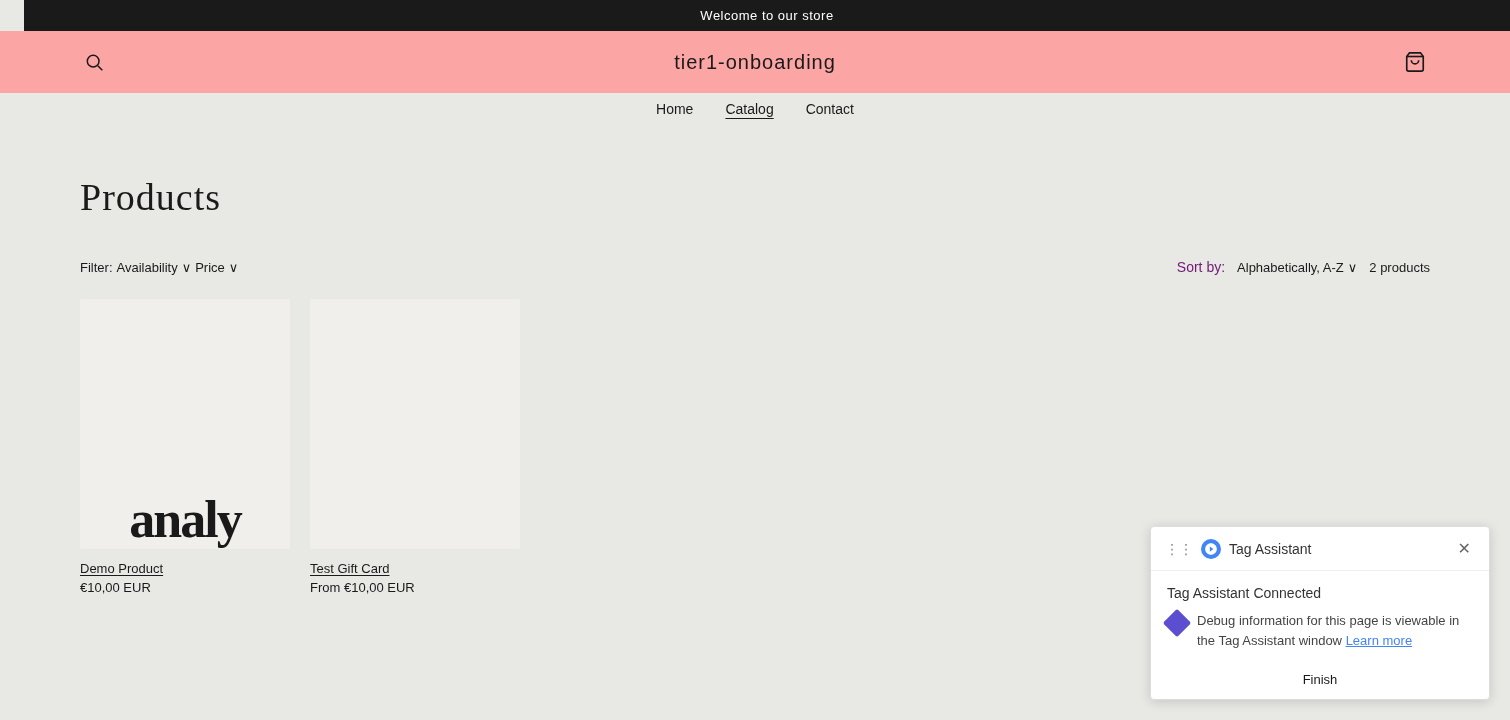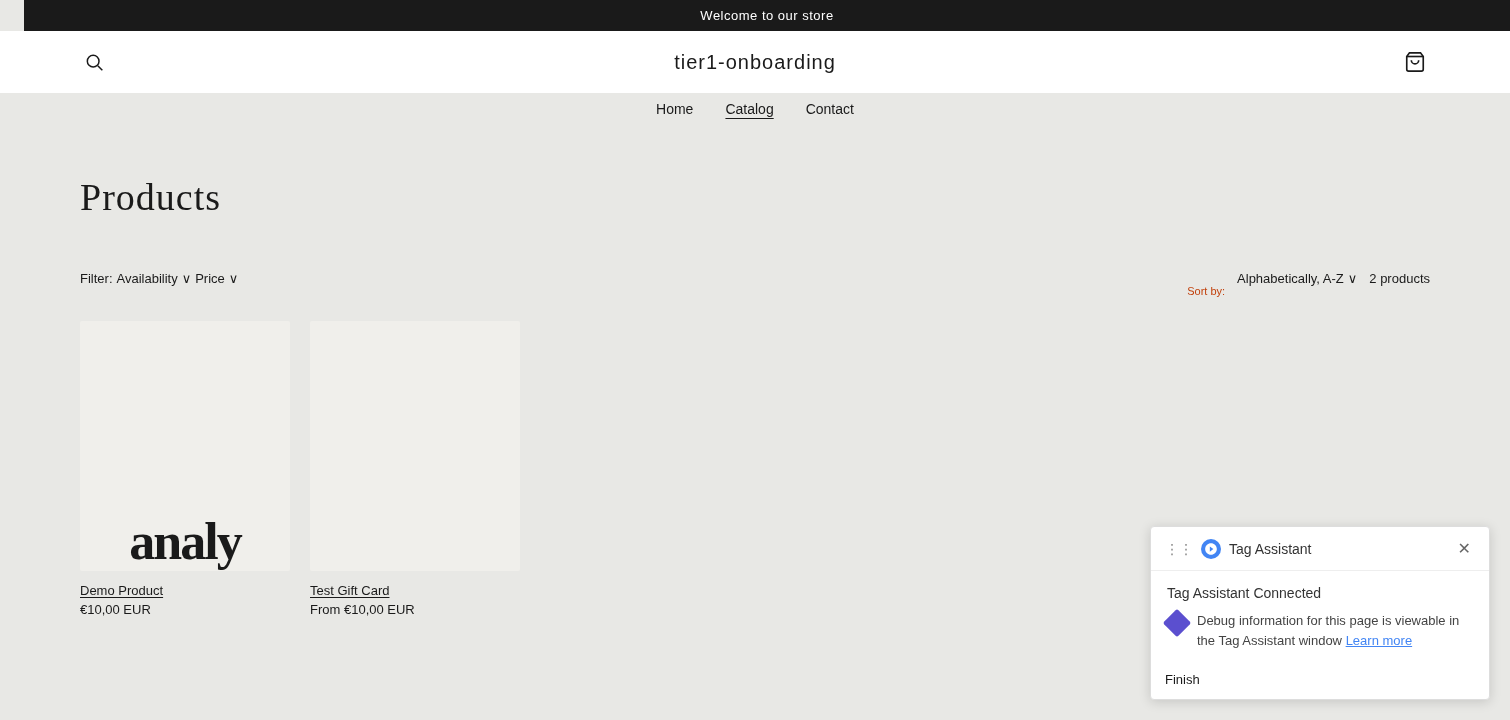--- a/index.html
+++ b/index.html
@@ -16,21 +16,21 @@
       color: #fff;
       text-align: center;
       padding: 8px 0;
       font-size: 13px;
       letter-spacing: 0.5px;
       margin-left: 24px;
     }
 
     
     .header {
-      background: #ffffff;
+      background: #fca5a5;
       display: flex;
       align-items: center;
       justify-content: space-between;
       padding: 16px 80px;
       position: relative;
     }
     .header-left {
       display: flex;
       align-items: center;
       gap: 16px;
@@ -118,23 +118,22 @@
       display: flex;
       align-items: center;
       gap: 4px;
     }
     .filter-right {
       display: flex;
       align-items: center;
       gap: 12px;
     }
     .sort-label {
-      font-size: 11px;
-      color: #c2410c;
-      margin-top: 26px;
+      font-size: 14px;
+      color: #701a75;
     }
     .sort-btn {
       background: none;
       border: none;
       cursor: pointer;
       font-size: 13px;
       color: #1a1a1a;
       display: flex;
       align-items: center;
       gap: 4px;
@@ -270,21 +269,21 @@
       color: #444;
       line-height: 1.5;
     }
     .tag-assistant-link {
       color: #4285f4;
       text-decoration: underline;
       cursor: pointer;
     }
     .tag-assistant-footer {
       display: flex;
-      justify-content: flex-start;
+      justify-content: center;
       padding: 8px 14px 12px 14px;
     }
     .finish-btn {
       background: none;
       border: none;
       cursor: pointer;
       font-size: 13px;
       color: #1a1a1a;
       font-weight: 500;
     }

